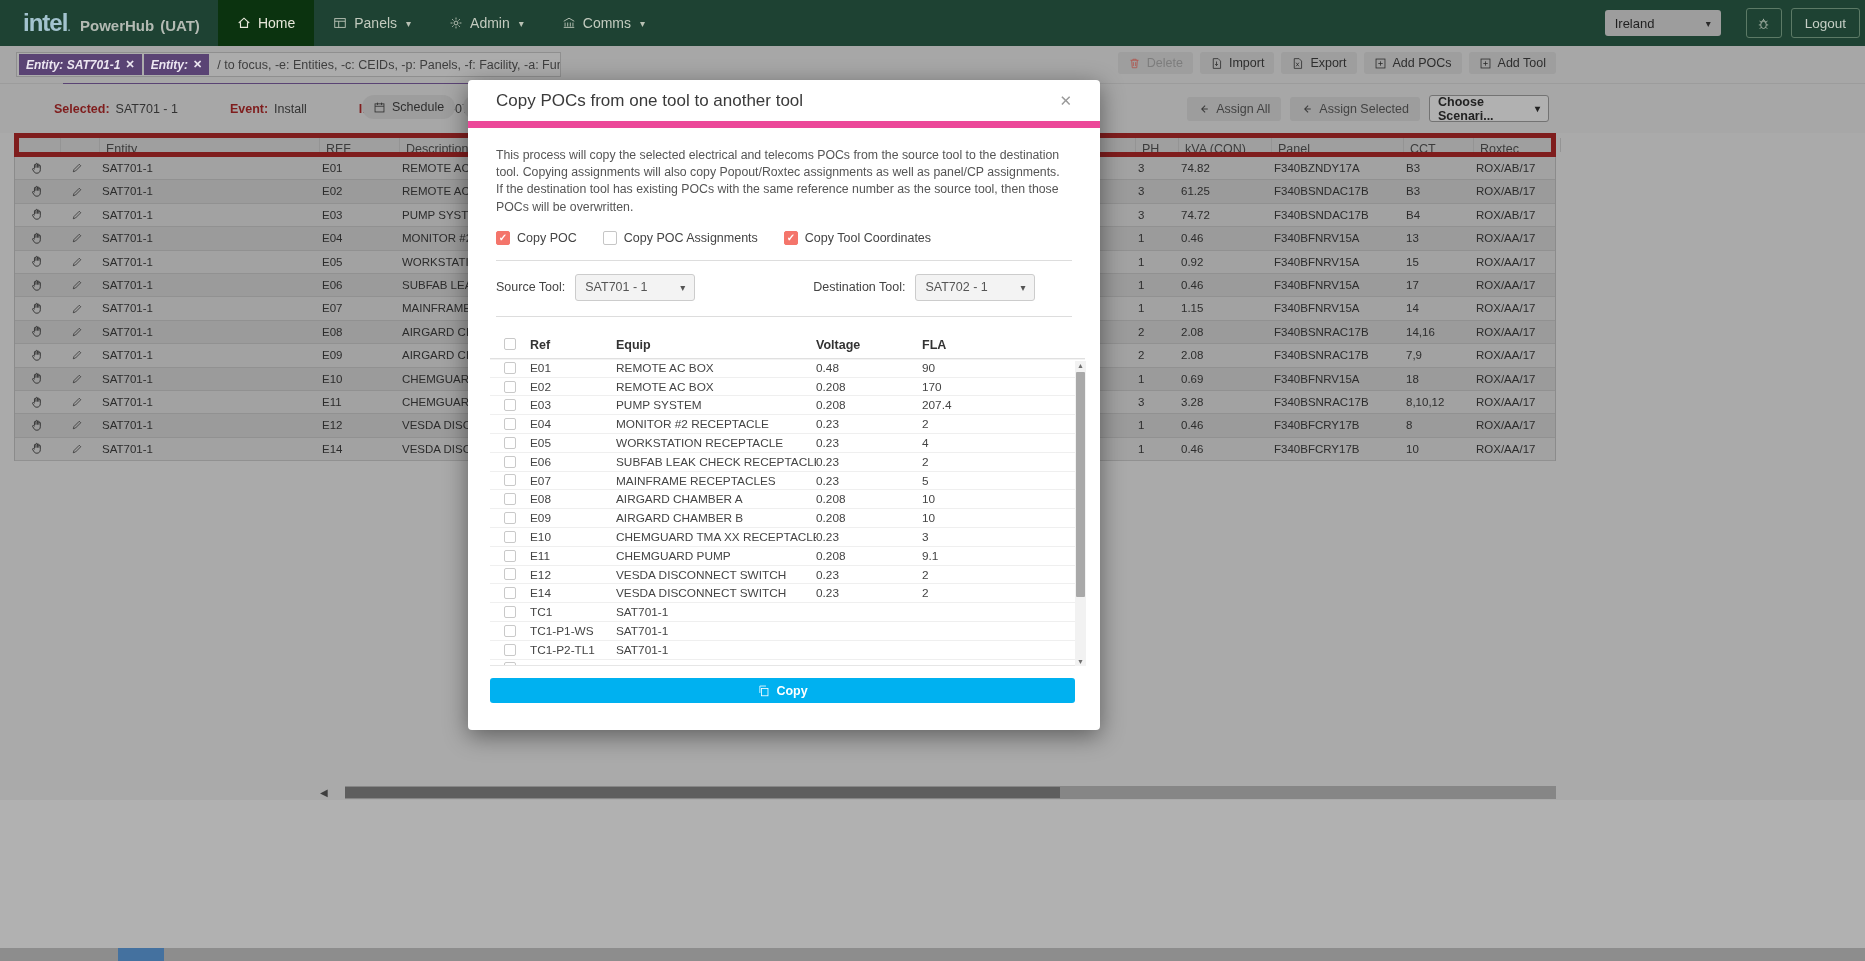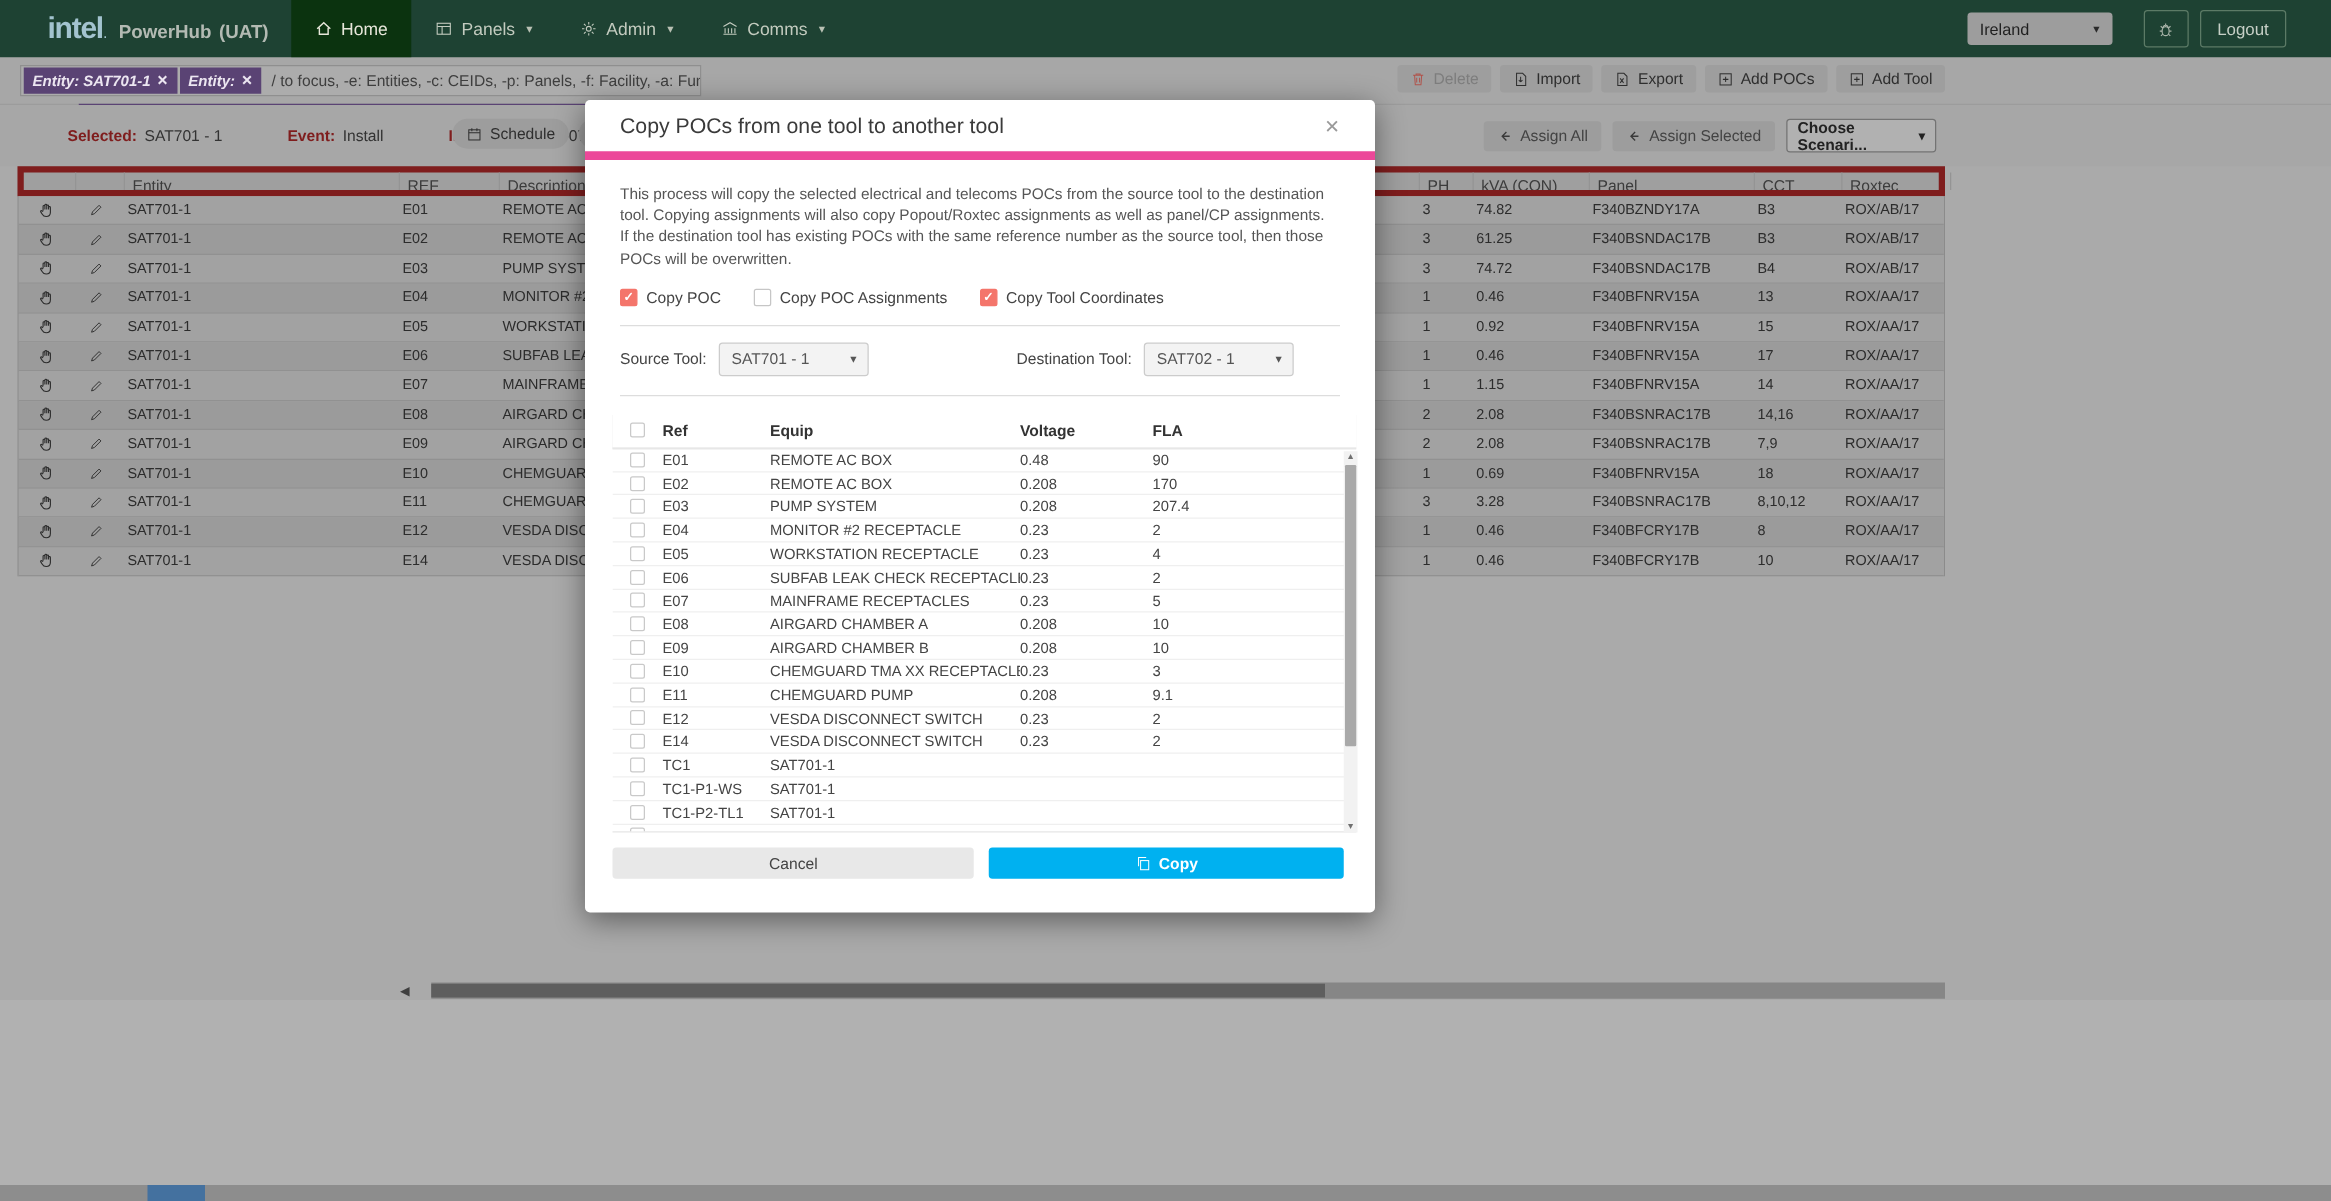--- a/index.html
+++ b/index.html
@@ -12,33 +12,33 @@
     font-size:13px;
     color:#2d2d2d;
   }
   svg { display:block; }
 
   
   .navbar {
     position:absolute; top:0; left:0; width:1865px; height:46px;
     background:#1e4233; display:flex; align-items:center;
   }
-  .brand { display:flex; align-items:baseline; padding-left:38px; }
+  .brand { display:flex; align-items:baseline; padding-left:23px; }
   .logo { color:#a3c3cf; font-size:24px; font-weight:600; letter-spacing:-1px; }
   .logo-dot { color:#a3c3cf; font-size:13px; }
   .product { color:#b3bab3; font-weight:700; font-size:15px; margin-left:9px; }
   .env { color:#b3bab3; font-weight:700; font-size:15px; margin-left:6px; }
   .nav-items { display:flex; height:46px; margin-left:18px; }
   .nav-item {
     display:flex; align-items:center; gap:7px; padding:0 19px;
     color:#c3cbbf; font-size:14px; cursor:pointer;
   }
   .nav-item.active { background:#0b330f; color:#e7e7da; }
   .chev { font-size:10px; color:#b9c1b4; margin-left:2px; }
-  .nav-right { margin-left:auto; display:flex; align-items:center; gap:9px; padding-right:36px; }
+  .nav-right { margin-left:auto; display:flex; align-items:center; gap:9px; padding-right:5px; }
   .region-select {
     width:116px; height:26px; background:#9d9d9d; border-radius:3px;
     display:flex; align-items:center; justify-content:space-between;
     padding:0 10px; color:#1f1f1f; font-size:13px; margin-right:16px;
   }
   .region-select .chev { color:#2a2a2a; }
   .icon-btn {
     width:36px; height:30px; border:1px solid #5c7a66; border-radius:3px;
     display:flex; align-items:center; justify-content:center; color:#a9b4a9; background:transparent;
   }
@@ -855,21 +855,20 @@
           </div>
         </div>
       <div class="mscrollbar">
         <div class="mscroll-up">▲</div>
         <div class="mscroll-thumb"></div>
         <div class="mscroll-down">▼</div>
       </div>
     </div>
   </div>
   <div class="modal-footer">
-    <button class="btn-cancel">Cancel</button>
     <button class="btn-copy">
       <span>
           <svg width="13" height="13" viewBox="0 0 16 16">
             <rect x="5.5" y="5.5" width="8" height="9" fill="none" stroke="#fff"></rect>
             <path d="M3.5 11V2.5H11" fill="none" stroke="#fff"></path>
           </svg>
         </span>
       <span>Copy</span>
     </button>
   </div>

